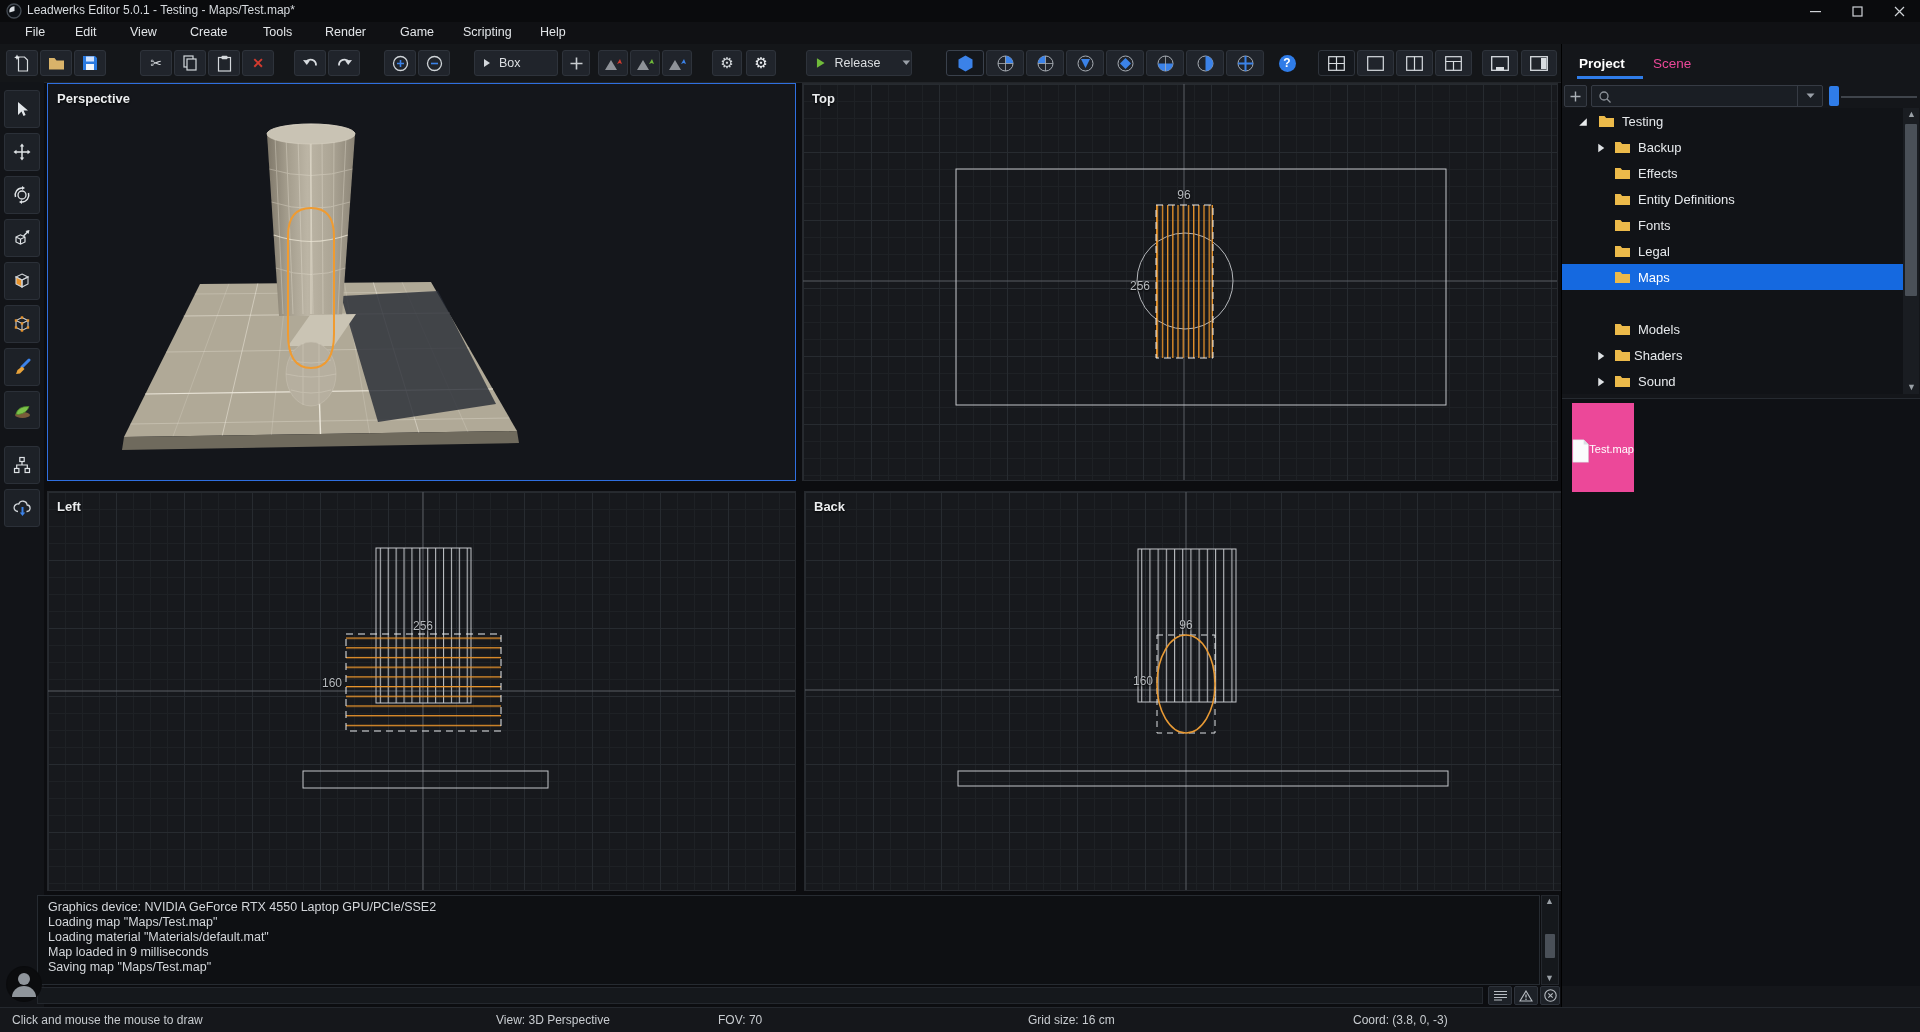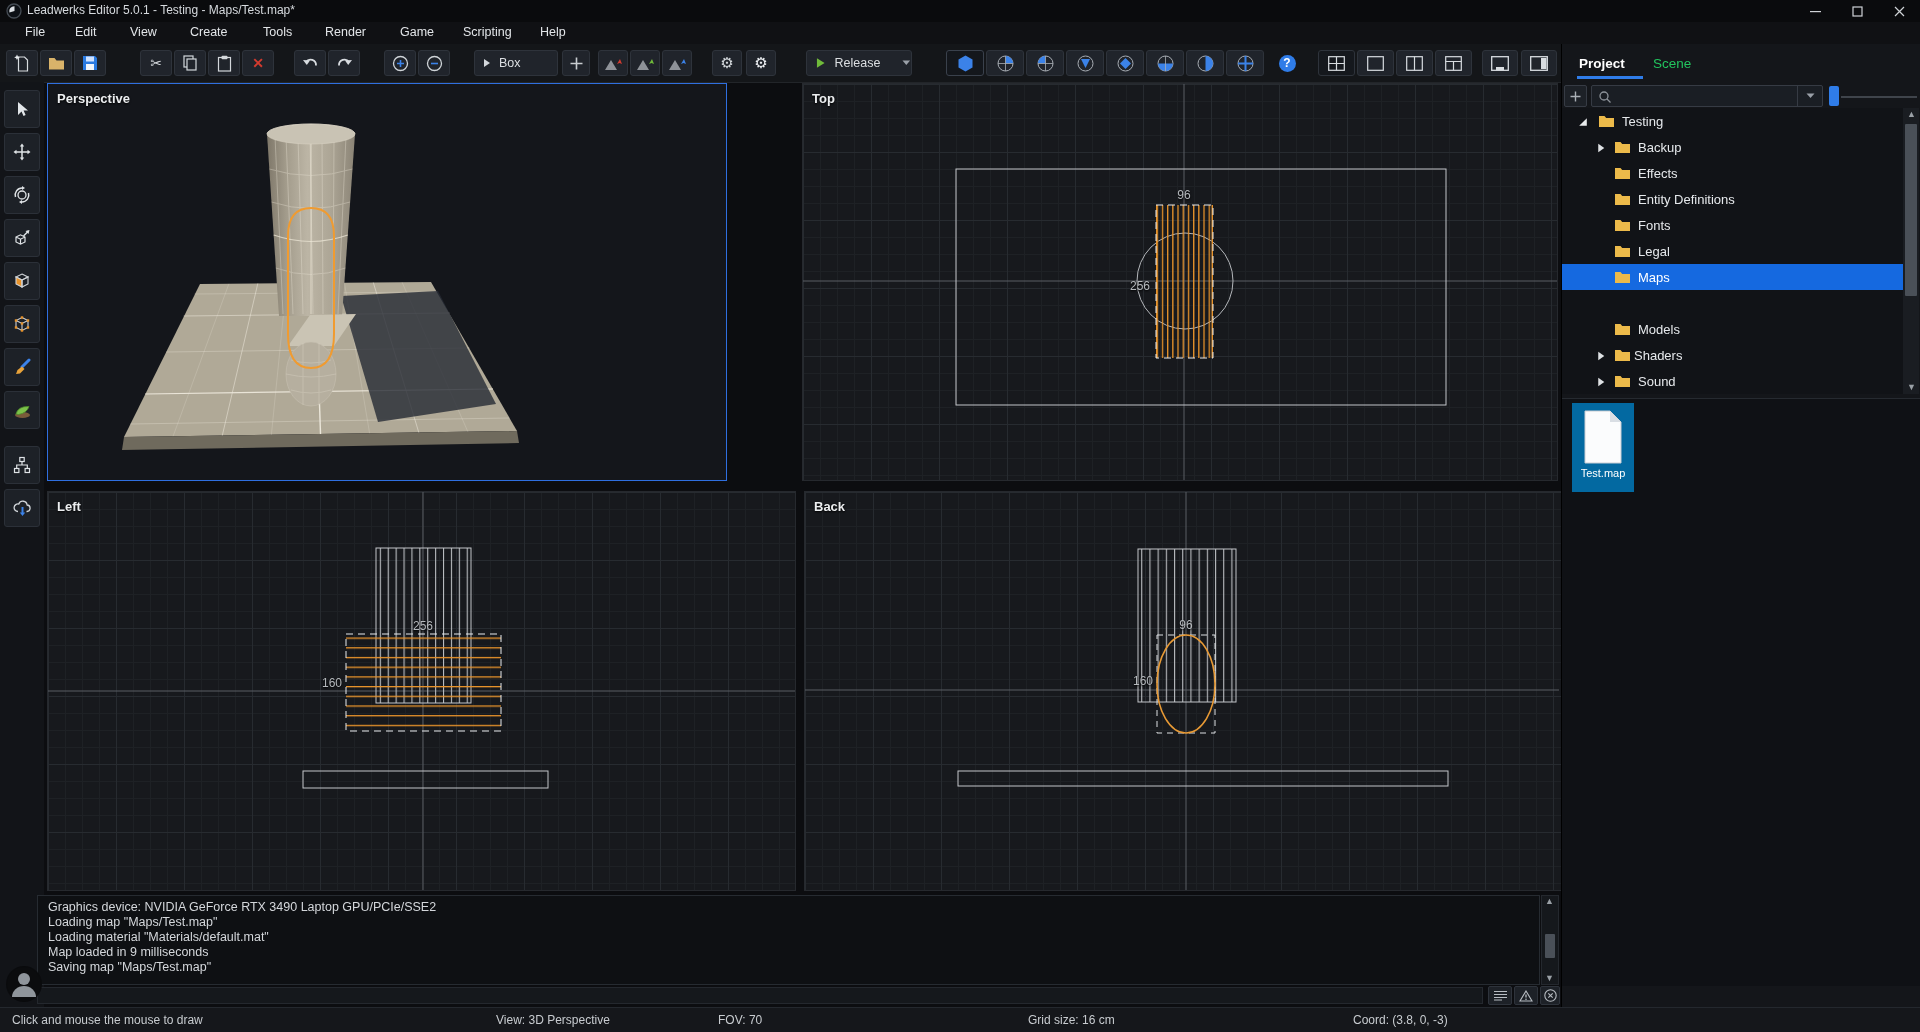--- a/index.html
+++ b/index.html
@@ -47,39 +47,39 @@
         border:1px solid #26292e;}
   .vp3d{background:#14161b;border:1px solid #2f6fe0;}
   .vp-label{position:absolute;left:9px;top:7px;font-size:13px;font-weight:bold;color:#eceef0;text-shadow:0 1px 2px #000;}
   .dim{position:absolute;font-size:12px;color:#b4b8bc;text-shadow:0 1px 2px #000;transform:translateX(-50%);}
   .vp svg{position:absolute;left:0;top:0;}
 
   
   .rpanel{position:absolute;left:1561px;top:44px;width:359px;height:963px;background:#14161a;border-left:1px solid #000;box-sizing:border-box;}
   .tab{position:absolute;top:12px;font-size:13.5px;}
   .tab.on{color:#ffffff;font-weight:bold;}
-  .tab.off{color:#22c55e;}
+  .tab.off{color:#ec4899;}
   .tab-underline{position:absolute;top:32px;height:3px;background:#2f7ce8;}
   .srow-btn{position:absolute;background:#1d2127;border:1px solid #363b44;border-radius:2px;box-sizing:border-box;
             display:flex;align-items:center;justify-content:center;color:#aab0b6;}
   .searchbox{position:absolute;left:29px;top:41px;width:232px;height:22px;background:#1a1e24;border:1px solid #363b44;
              border-radius:2px;box-sizing:border-box;}
   .searchbox input{position:absolute;left:24px;top:1px;width:178px;height:18px;background:transparent;border:none;outline:none;
              color:#dfe2e5;font-size:12px;font-family:"Liberation Sans",sans-serif;}
   .tree{position:absolute;left:0px;top:64px;width:341px;height:286px;background:#111317;overflow:hidden;}
   .trow{position:absolute;left:0;width:341px;height:26px;display:flex;align-items:center;font-size:13px;color:#e6e9ec;}
   .trow.sel{background:#1569e0;color:#ffffff;}
   .texp{position:absolute;width:12px;height:12px;}
   .tfold{position:absolute;width:17px;height:14px;}
   .tlabel{position:absolute;white-space:nowrap;}
   .vsb{position:absolute;background:#1a1d22;}
   .vsb .thumb{position:absolute;left:2px;width:12px;background:#4a5058;border-radius:1px;}
   .arrowglyph{color:#9aa0a6;font-size:9px;line-height:1;}
   .filespanel{position:absolute;left:0;top:354px;width:359px;height:587px;background:#0f1115;border-top:1px solid #262a30;}
-  .filetile{position:absolute;left:10px;top:4px;width:62px;height:89px;background:#0369a1;display:flex;flex-direction:column;
+  .filetile{position:absolute;left:10px;top:4px;width:62px;height:89px;background:#ec4899;display:flex;flex-direction:row;
             align-items:center;}
   .filetile .fname{font-size:11px;color:#fff;margin-top:2px;}
 
   
   .console{position:absolute;left:37px;top:895px;width:1503px;height:90px;background:#0e1013;border:1px solid #262b31;box-sizing:border-box;}
   .cline{position:absolute;left:10px;font-size:12.5px;color:#d4d7db;white-space:nowrap;}
   .cscroll{position:absolute;left:1541px;top:895px;width:18px;height:90px;background:#15181c;border:1px solid #24282e;box-sizing:border-box;}
   .hscroll{position:absolute;left:37px;top:987px;width:1446px;height:17px;background:#15181c;border:1px solid #24282e;box-sizing:border-box;}
   .cbtn{position:absolute;top:986px;width:24px;height:19px;background:#1d2127;border:1px solid #2e333b;border-radius:2px;
         box-sizing:border-box;display:flex;align-items:center;justify-content:center;}
@@ -408,21 +408,21 @@
     </div>
     <div class="sbtn" style="top:407px">
       <svg width="19" height="18" viewBox="0 0 19 18">
         <path d="M5,12.5 a3.8,3.8 0 1 1 0.8,-7.5 a4.3,4.3 0 0 1 8.3,1 a3.2,3.2 0 0 1 -0.6,6.5" fill="none" stroke="#cfd3d7" stroke-width="1.3"></path>
         <path d="M9.5,8 v6" stroke="#3b82e8" stroke-width="2"></path>
         <path d="M9.5,17 L6.8,13.5 h5.4 Z" fill="#3b82e8"></path>
       </svg>
     </div>
   </div>
 
-  <div class="vp vp3d" style="left:47px;top:83px;width:680px;height:398px">
+  <div class="vp vp3d" style="left:47px;top:83px;width:749px;height:398px">
     <svg width="747" height="396" viewBox="0 0 747 396">
       <defs>
         <linearGradient id="p-cyl" x1="0" y1="0" x2="1" y2="0">
           <stop offset="0" stop-color="#7e7769"></stop>
             <stop offset="0.22" stop-color="#a39c8c"></stop>
           <stop offset="0.46" stop-color="#bcb5a5"></stop>
             <stop offset="0.72" stop-color="#ada696"></stop>
           <stop offset="1" stop-color="#8b8476"></stop>
         </linearGradient>
       </defs>
@@ -665,21 +665,21 @@
         <svg width="40" height="56" viewBox="0 0 40 56" style="margin-top:6px">
           <path d="M2,2 H27 L38,13 V54 H2 Z" fill="#fbfcfd" stroke="#c9ced4" stroke-width="1"></path>
           <path d="M27,2 L27,13 L38,13 Z" fill="#d9dee4"></path>
         </svg>
         <span class="fname">Test.map</span>
       </div>
     </div>
   </div>
 
   <div class="console">
-    <div class="cline" style="top:4px">Graphics device: NVIDIA GeForce RTX 3490 Laptop GPU/PCIe/SSE2</div>
+    <div class="cline" style="top:4px">Graphics device: NVIDIA GeForce RTX 4550 Laptop GPU/PCIe/SSE2</div>
     <div class="cline" style="top:19px">Loading map "Maps/Test.map"</div>
     <div class="cline" style="top:34px">Loading material "Materials/default.mat"</div>
     <div class="cline" style="top:49px">Map loaded in 9 milliseconds</div>
     <div class="cline" style="top:64px">Saving map "Maps/Test.map"</div>
   </div>
   <div class="cscroll">
     <div style="position:absolute;top:1px;left:3px" class="arrowglyph">▲</div>
     <div style="position:absolute;left:3px;top:38px;width:10px;height:24px;background:#4a5058;border-radius:1px"></div>
     <div style="position:absolute;bottom:1px;left:3px" class="arrowglyph">▼</div>
   </div>

